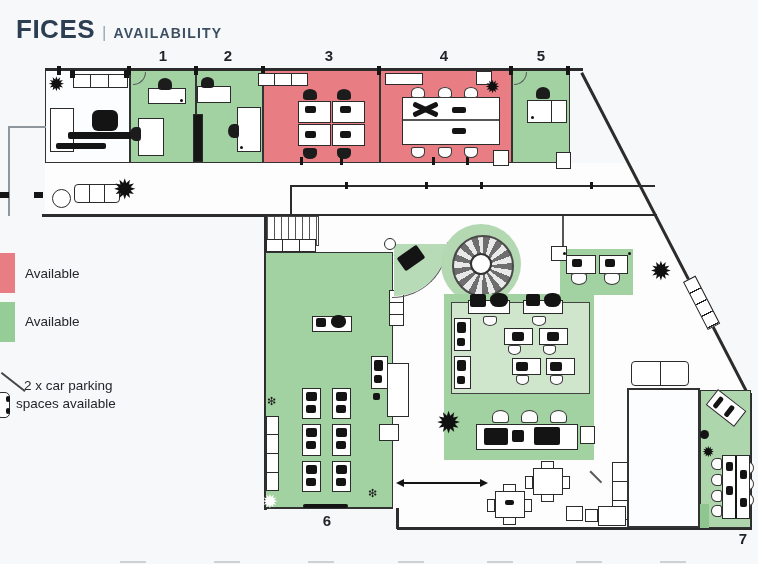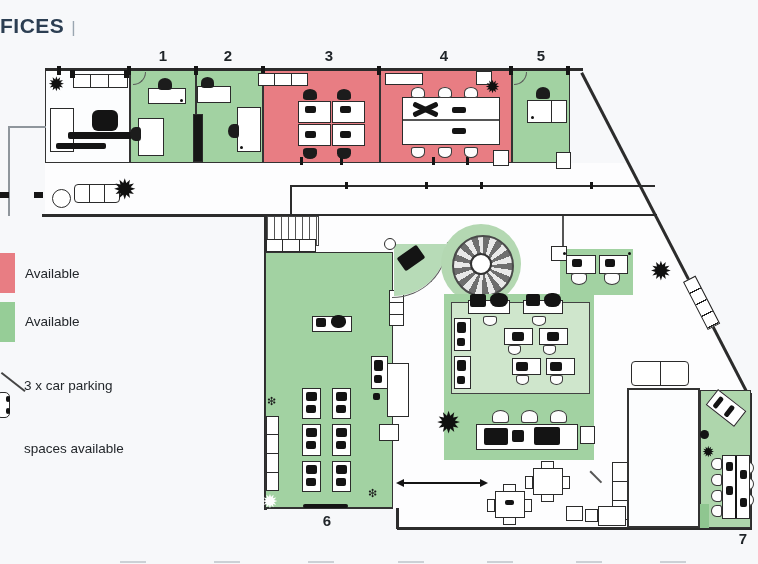--- a/index.html
+++ b/index.html
@@ -27,21 +27,21 @@
   .plant::before{content:"\2739";}
   .fan{position:absolute;color:#1b1b1b;font-size:11px;line-height:1;}
   .fan::before{content:"\2747";}
   .hall{position:absolute;inset:0;background:#fdfdfe;
         clip-path:polygon(265px 214px,657px 214px,750px 393px,750px 529px,397px 529px,397px 509px,265px 509px);}
   .lobby{position:absolute;inset:0;background:#fdfdfe;
         clip-path:polygon(45px 163px,630px 163px,656px 214px,45px 214px);}
   .num{position:absolute;width:18px;text-align:center;font-size:15px;font-weight:700;color:#1f2428;}
   
   .hdr{position:absolute;left:0;top:14px;display:flex;align-items:baseline;gap:7px;}
-  .hdr .t1{font-size:21px;font-weight:800;color:#2c3e52;letter-spacing:.5px;}
+  .hdr .t1{font-size:26px;font-weight:800;color:#2c3e52;letter-spacing:.5px;margin-left:16px;}
   .hdr .sep{font-size:17px;color:#9aa6b1;font-weight:300;}
   .hdr .t2{font-size:14px;font-weight:600;color:#3c4f63;letter-spacing:1.2px;}
   
   .sw{position:absolute;left:0;width:15px;height:40px;}
   .lgtxt{position:absolute;font-size:13.5px;color:#23272b;}
   .spiral-o{position:absolute;border-radius:50%;background:#b4d8b2;}
   .spiral-r{position:absolute;border-radius:50%;border:2px solid #4a4a4a;
             background:repeating-conic-gradient(#6e6e6e 0 14deg,#e9e9e9 14deg 28deg);}
   .spiral-c{position:absolute;border-radius:50%;background:#fff;border:2px solid #333;box-sizing:border-box;}
   .stairs{position:absolute;background:#fff;border:1.3px solid #444;box-sizing:border-box;
@@ -52,32 +52,33 @@
   .edge-dash{position:absolute;height:2px;width:26px;background:#ccd1d6;top:561px;}
 </style>
 </head>
 <body>
 
 <div class="stage">
 
   <div class="hdr">
     <span class="t1">FICES</span>
     <span class="sep">|</span>
+    <span class="t2">AVAILABILITY</span>
   </div>
 
   <div class="sw" style="top:253px;background:#e87d83;"></div>
   <div class="lgtxt" style="left:25px;top:266px;">Available</div>
   <div class="sw" style="top:302px;background:#96cd97;"></div>
   <div class="lgtxt" style="left:25px;top:314px;">Available</div>
   <div class="tln" style="left:2px;top:372px;width:30px;height:1.5px;transform:rotate(38deg);transform-origin:left top;background:#444;"></div>
   <div class="w" style="left:-4px;top:392px;width:14px;height:26px;border-radius:5px;"></div>
   <div class="b" style="left:6px;top:396px;width:4px;height:6px;"></div>
   <div class="b" style="left:6px;top:408px;width:4px;height:6px;"></div>
-  <div class="lgtxt" style="left:24px;top:378px;">3 x car parking</div>
-  <div class="lgtxt" style="left:24px;top:396px;margin-top:45px;">spaces available</div>
+  <div class="lgtxt" style="left:24px;top:378px;">2 x car parking</div>
+  <div class="lgtxt" style="left:16px;top:396px;">spaces available</div>
 
   <div class="lobby"></div>
   <div class="hall"></div>
 
   <div class="num" style="left:154px;top:47px;">1</div>
   <div class="num" style="left:219px;top:47px;">2</div>
   <div class="num" style="left:320px;top:47px;">3</div>
   <div class="num" style="left:435px;top:47px;">4</div>
   <div class="num" style="left:532px;top:47px;">5</div>
   <div class="num" style="left:318px;top:512px;">6</div>

